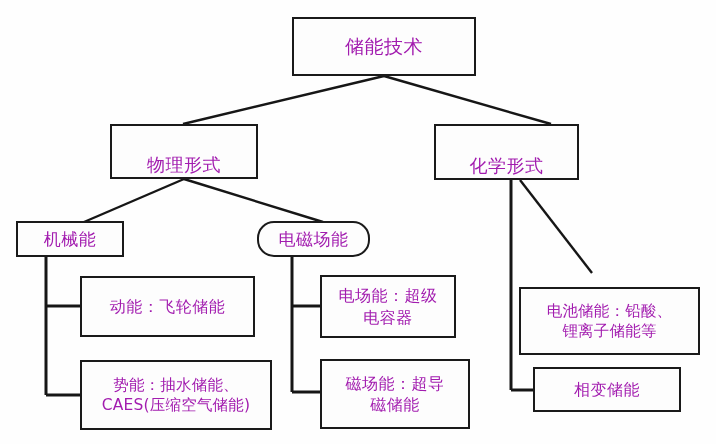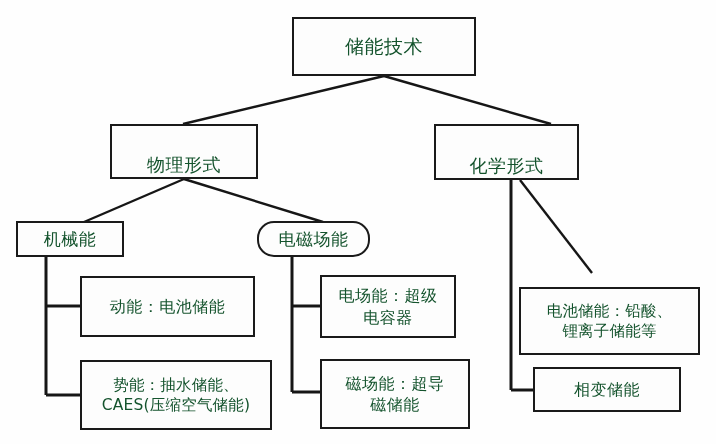--- a/index.html
+++ b/index.html
@@ -31,21 +31,21 @@
   }
   .node {
     position: absolute;
     box-sizing: border-box;
     border: 2px solid #1a1a1a;
     background: #fdfdfd;
     display: flex;
     align-items: center;
     justify-content: center;
     text-align: center;
-    color: #14532d;
+    color: #a21caf;
     line-height: 1.32;
     letter-spacing: 0.5px;
     z-index: 2;
   }
   .node-label {
     display: block;
     white-space: pre-line;
     padding: 0 4px;
   }
   .lvl0 { font-size: 19px; }
@@ -95,21 +95,21 @@
 
   <div class="node lvl1" style="left:434px; top:124px; width:145px; height:56px;">
     <span class="node-label">化学形式</span>
   </div>
 
   <div class="node lvl2" style="left:257px; top:221px; width:113px; height:36px;border-radius:17px;">
     <span class="node-label">电磁场能</span>
   </div>
 
   <div class="node leaf" style="left:80px; top:276px; width:175px; height:61px;">
-    <span class="node-label">动能：电池储能</span>
+    <span class="node-label">动能：飞轮储能</span>
   </div>
 
   <div class="node leaf-wide" style="left:80px; top:360px; width:192px; height:70px;">
     <span class="node-label">势能：抽水储能、
 CAES(压缩空气储能)</span>
   </div>
 
   <div class="node leaf" style="left:320px; top:275px; width:136px; height:63px;">
     <span class="node-label">电场能：超级
 电容器</span>

